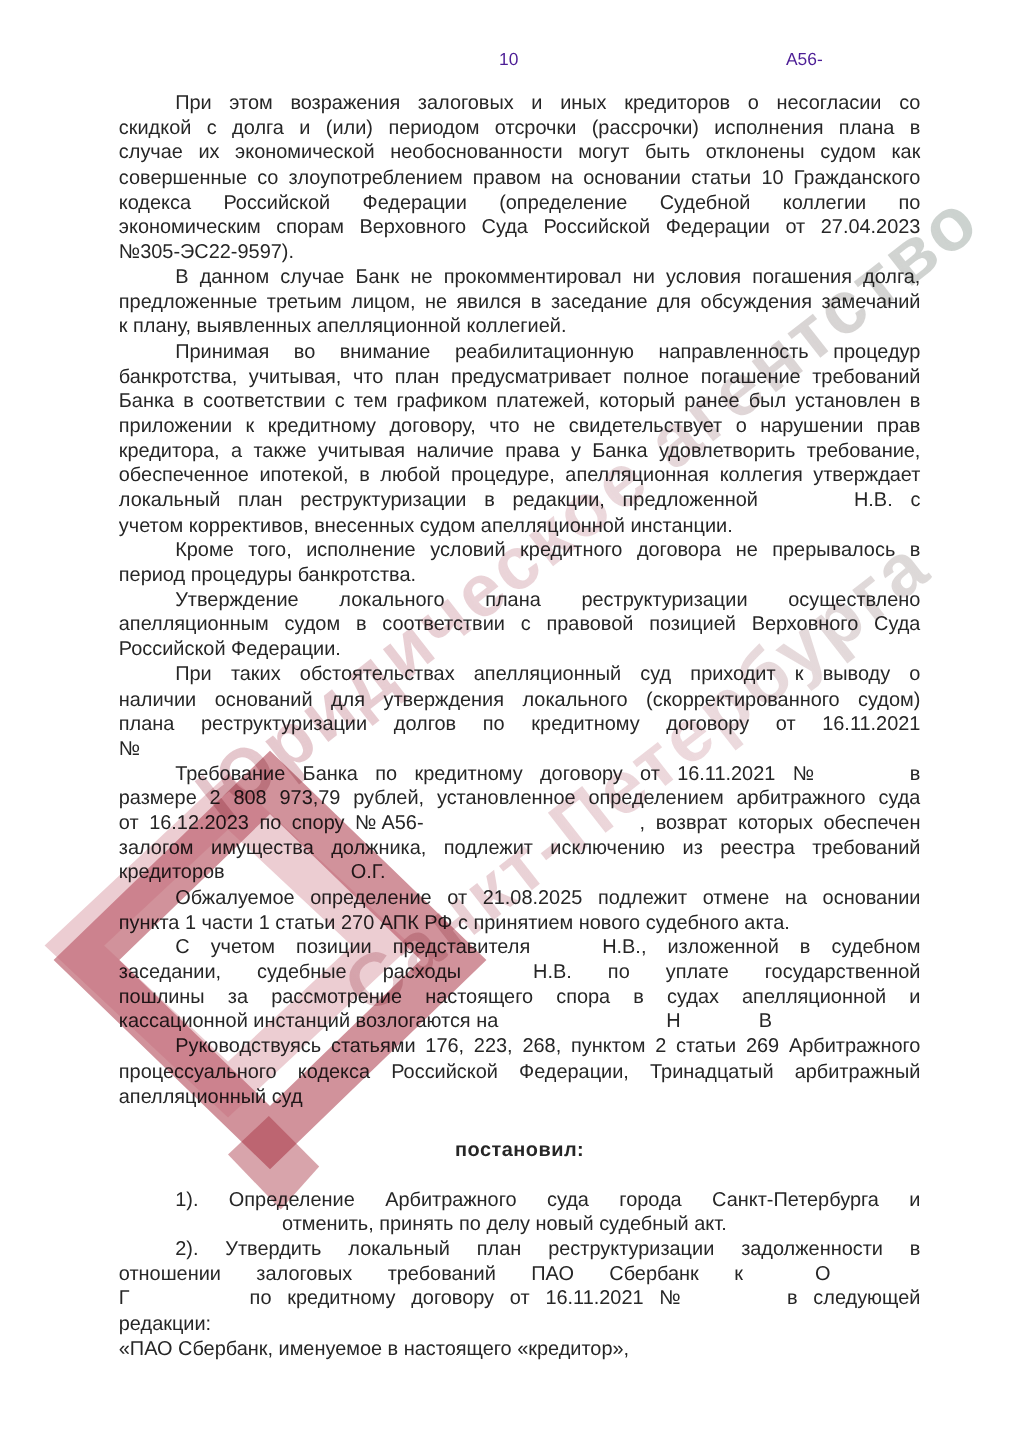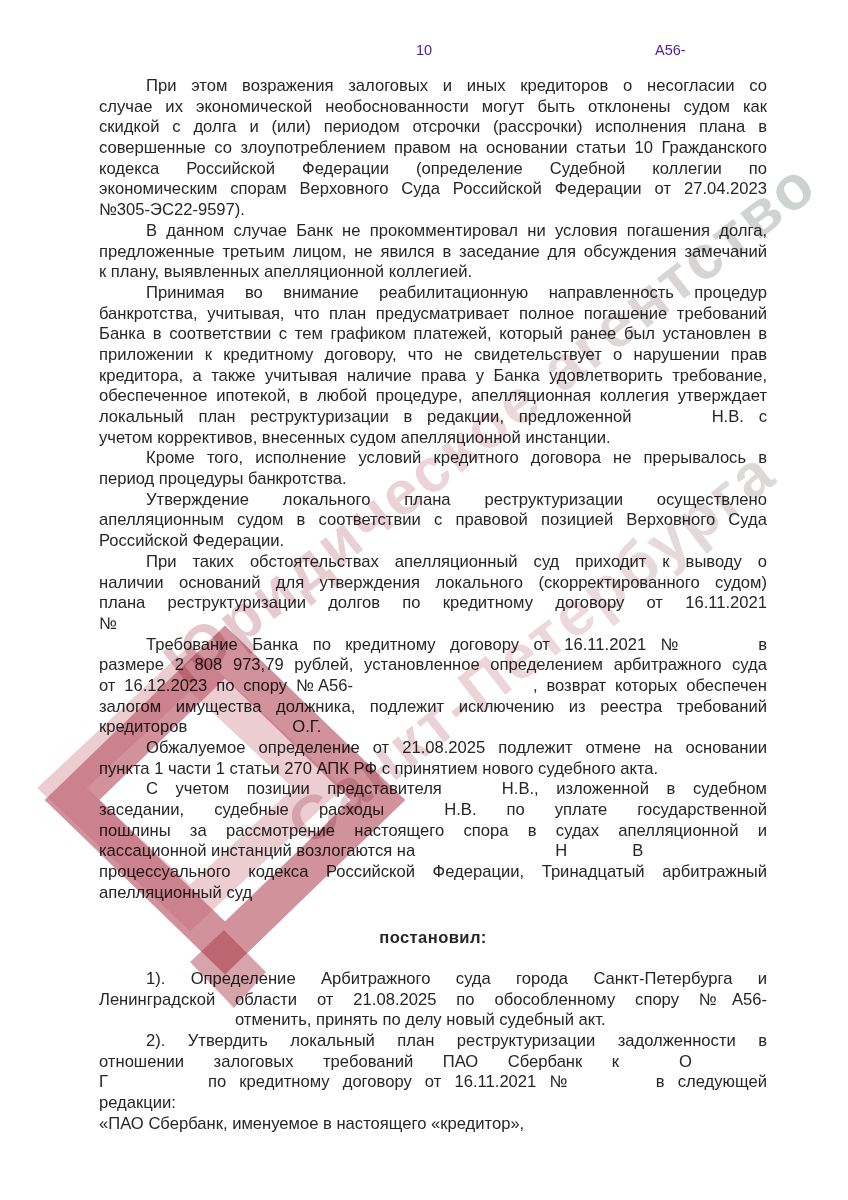--- a/index.html
+++ b/index.html
@@ -74,22 +74,22 @@
 
 <div class="page">
 
   <div class="header">
     <span class="pageno">10</span>
     <span class="caseno">А56-</span>
   </div>
 
   <div class="textblock">
       <div class="line f">При этом возражения залоговых и иных кредиторов о несогласии со</div>
+      <div class="line j">скидкой с долга и (или) периодом отсрочки (рассрочки) исполнения плана в</div>
       <div class="line j">случае их экономической необоснованности могут быть отклонены судом как</div>
-      <div class="line j">скидкой с долга и (или) периодом отсрочки (рассрочки) исполнения плана в</div>
       <div class="line j">совершенные со злоупотреблением правом на основании статьи 10 Гражданского</div>
       <div class="line j">кодекса Российской Федерации (определение Судебной коллегии по</div>
       <div class="line j">экономическим спорам Верховного Суда Российской Федерации от 27.04.2023</div>
       <div class="line e">№305-ЭС22-9597).</div>
       <div class="line f">В данном случае Банк не прокомментировал ни условия погашения долга,</div>
       <div class="line j">предложенные третьим лицом, не явился в заседание для обсуждения замечаний</div>
       <div class="line e">к плану, выявленных апелляционной коллегией.</div>
       <div class="line f">Принимая во внимание реабилитационную направленность процедур</div>
       <div class="line j">банкротства, учитывая, что план предусматривает полное погашение требований</div>
       <div class="line j">Банка в соответствии с тем графиком платежей, который ранее был установлен в</div>
@@ -111,26 +111,26 @@
       <div class="line j">размере 2 808 973,79 рублей, установленное определением арбитражного суда</div>
       <div class="line j">от 16.12.2023 по спору №А56-<span class="gap" style="width: 180px;"></span>, возврат которых обеспечен</div>
       <div class="line j">залогом имущества должника, подлежит исключению из реестра требований</div>
       <div class="line e">кредиторов<span class="gap" style="width: 105px;"></span>О.Г.</div>
       <div class="line f">Обжалуемое определение от 21.08.2025 подлежит отмене на основании</div>
       <div class="line e">пункта 1 части 1 статьи 270 АПК РФ с принятием нового судебного акта.</div>
       <div class="line f">С учетом позиции представителя<span class="gap" style="width: 60px;"></span>Н.В., изложенной в судебном</div>
       <div class="line j">заседании, судебные расходы<span class="gap" style="width: 60px;"></span>Н.В. по уплате государственной</div>
       <div class="line j">пошлины за рассмотрение настоящего спора в судах апелляционной и</div>
       <div class="line e">кассационной инстанций возлогаются на<span class="gap" style="width: 140px;"></span>Н<span class="gap" style="width: 65px;"></span>В<span class="gap" style="width: 130px;"></span>.</div>
+      <div class="line f">Руководствуясь статьями 176, 223, 268, пунктом 2 статьи 269 Арбитражного</div>
       <div class="line j">процессуального кодекса Российской Федерации, Тринадцатый арбитражный</div>
       <div class="line e">апелляционный суд</div>
       <div class="line h">постановил:</div>
       <div class="line b">&nbsp;</div>
       <div class="line f">1). Определение Арбитражного суда города Санкт-Петербурга и</div>
-      <div class="line j">Ленинградской области от 21.08.2025 по обособленному спору №А56-</div>
       <div class="line m">отменить, принять по делу новый судебный акт.</div>
       <div class="line f">2). Утвердить локальный план реструктуризации задолженности в</div>
       <div class="line j">отношении залоговых требований ПАО Сбербанк к<span class="gap" style="width: 60px;"></span>О<span class="gap" style="width: 75px;"></span></div>
       <div class="line j">Г<span class="gap" style="width: 100px;"></span>по кредитному договору от 16.11.2021 №<span class="gap" style="width: 80px;"></span>в следующей</div>
       <div class="line e">редакции:</div>
       <div class="line e">«ПАО Сбербанк, именуемое в настоящего «кредитор»,</div>
     </div>
 
   <div class="wm">
     <svg width="848" height="1200" viewBox="0 0 848 1200" aria-hidden="true">

